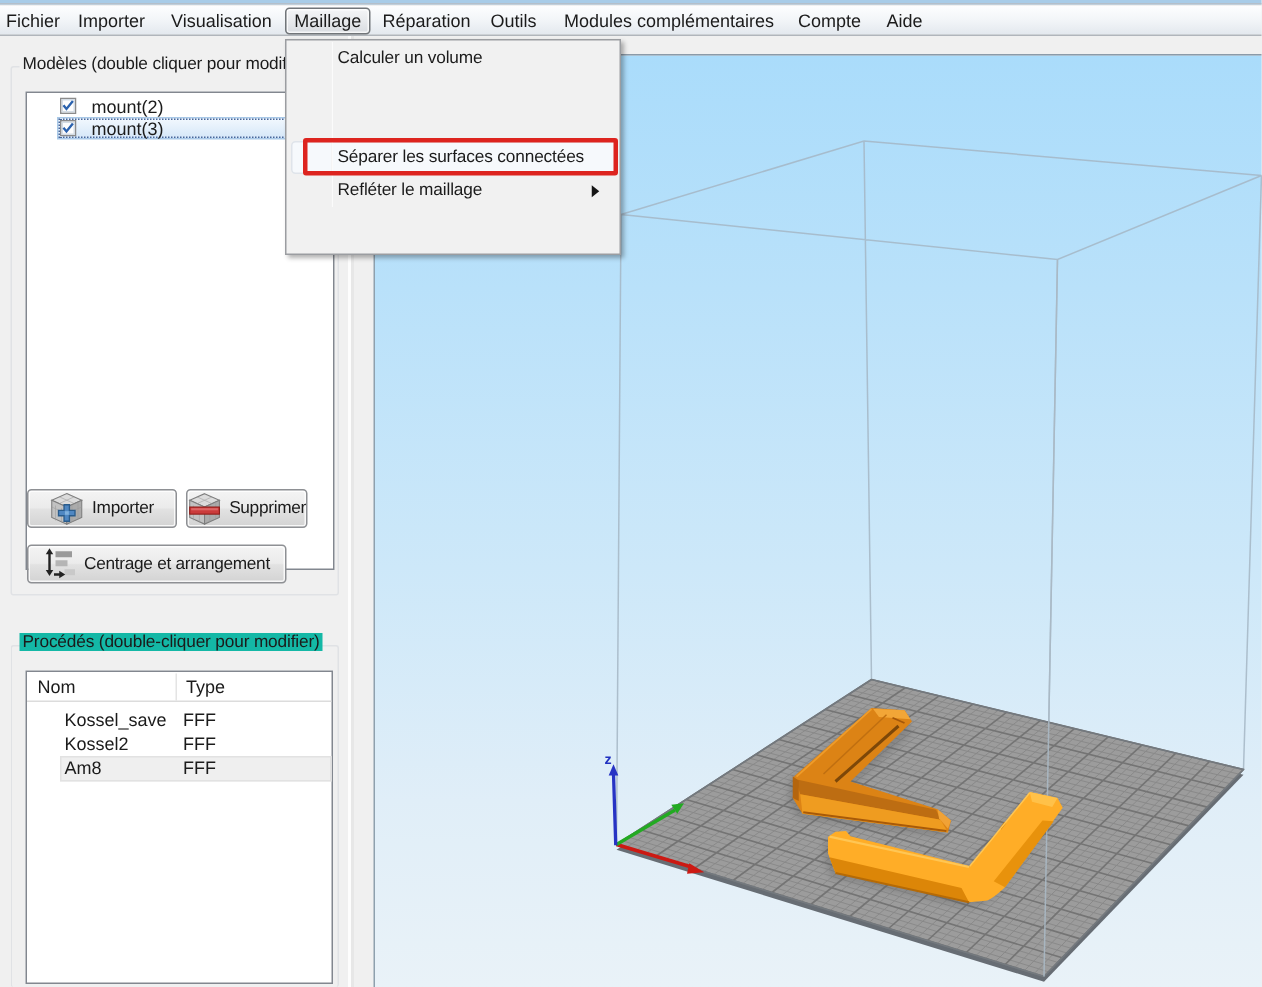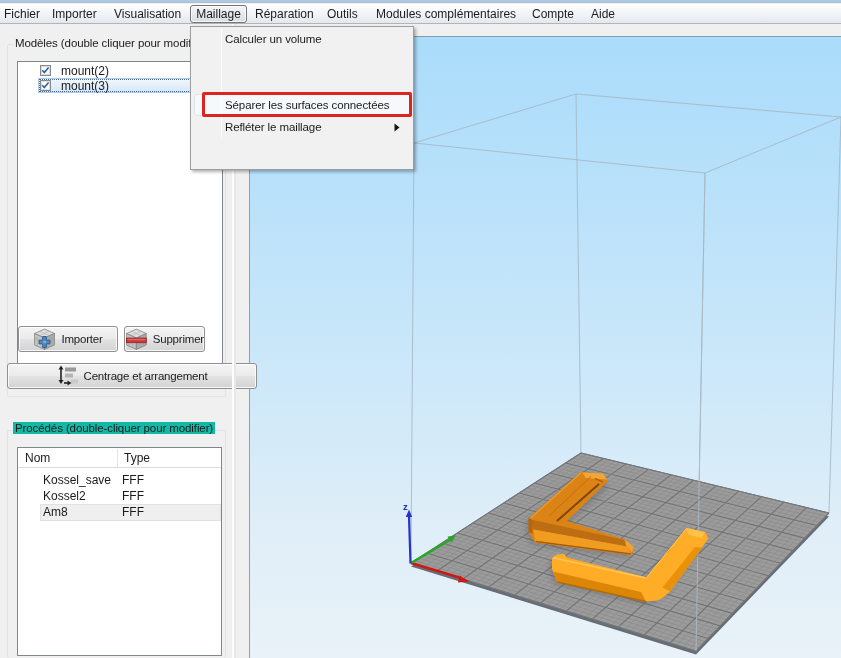--- a/index.html
+++ b/index.html
@@ -171,21 +171,21 @@
 <line x1="15" y1="20" x2="15" y2="8.5"></line>
         <line x1="19" y1="18.2" x2="19" y2="6.7"></line>
 <line x1="1.5" y1="10" x2="11.5" y2="14.5"></line>
         <line x1="11.5" y1="14.5" x2="21.5" y2="10"></line>
 </g>
 <rect x="1.5" y="10" width="20" height="4.8" fill="#cb3b3b" stroke="#8d1a16" stroke-width="0.7"></rect>
 <rect x="2.5" y="10.8" width="18" height="1.4" fill="#e06a6a" opacity="0.9"></rect>
     </svg>
     <span>Supprimer</span>
   </div>
-<div class="btn" style="left:7px;top:363px;width:250px;height:26px">
+<div class="btn" style="left:18px;top:363px;width:173px;height:26px">
     <svg width="22" height="22" viewBox="0 0 22 22">
 <line x1="4" y1="3" x2="4" y2="16" stroke="#222" stroke-width="1.6"></line>
 <polygon points="4,0.5 1.5,4.5 6.5,4.5" fill="#222"></polygon>
 <polygon points="4,19 1.5,15 6.5,15" fill="#222"></polygon>
 <rect x="8" y="2.5" width="11" height="4" fill="#9a9a9a"></rect>
 <rect x="8" y="8.5" width="8" height="4" fill="#b5b5b5"></rect>
 <rect x="14" y="14.5" width="7" height="4" fill="#c9c9c9"></rect>
 <line x1="7" y1="18" x2="12" y2="18" stroke="#222" stroke-width="1.6"></line>
 <polygon points="14.5,18 10.5,15.5 10.5,20.5" fill="#222"></polygon>
     </svg>

